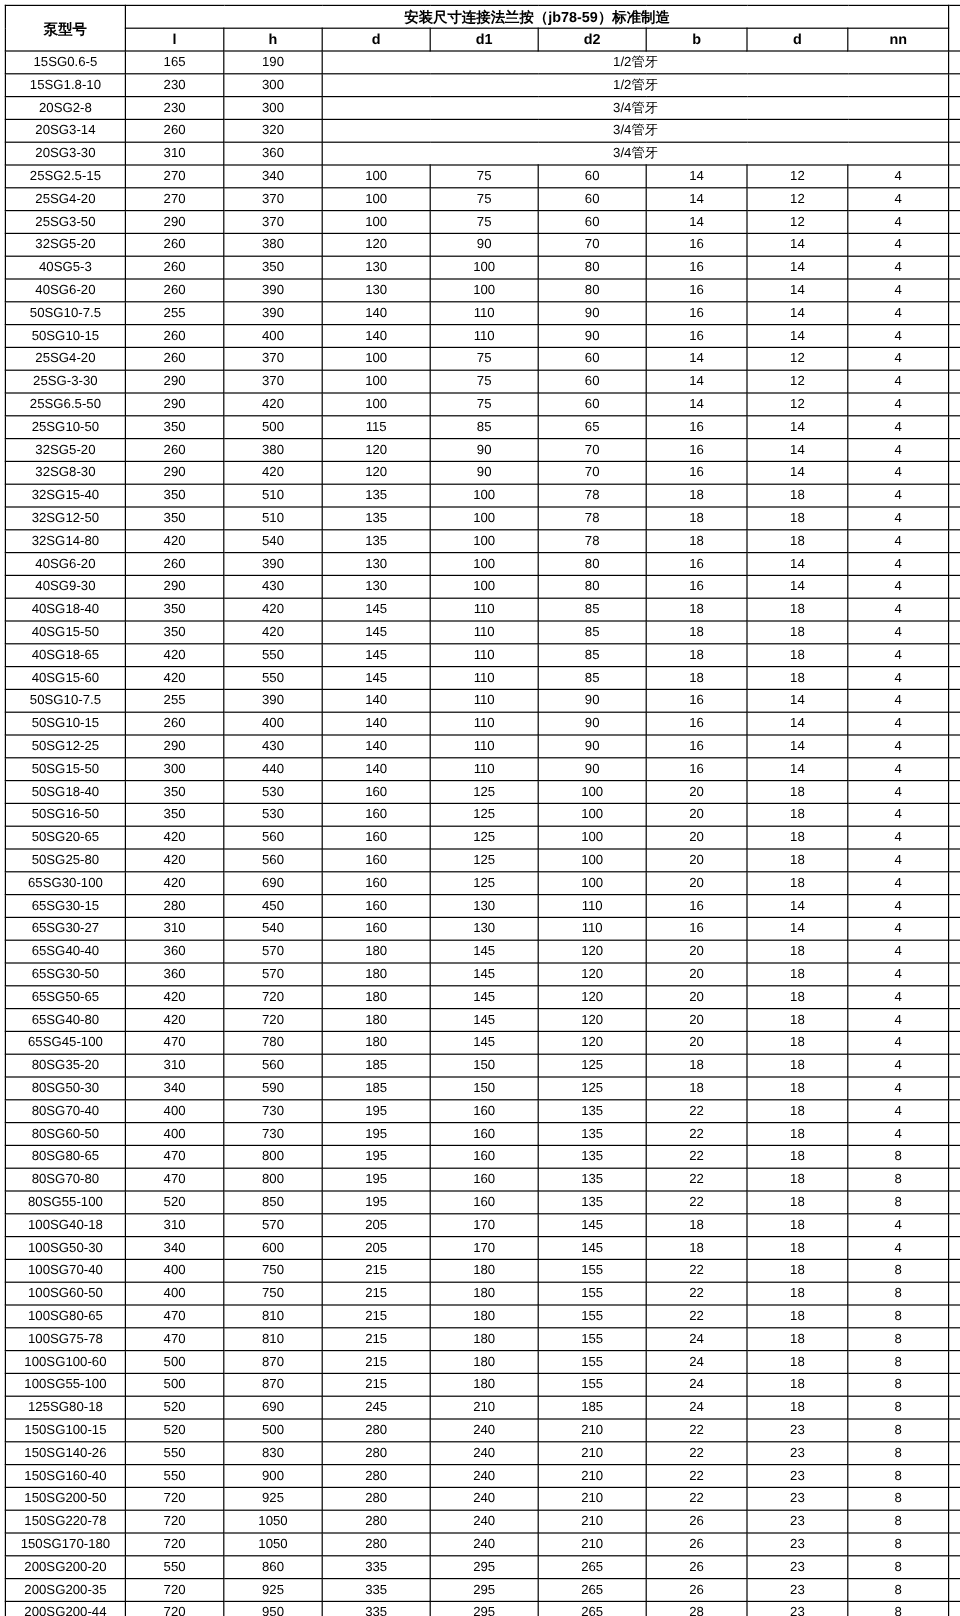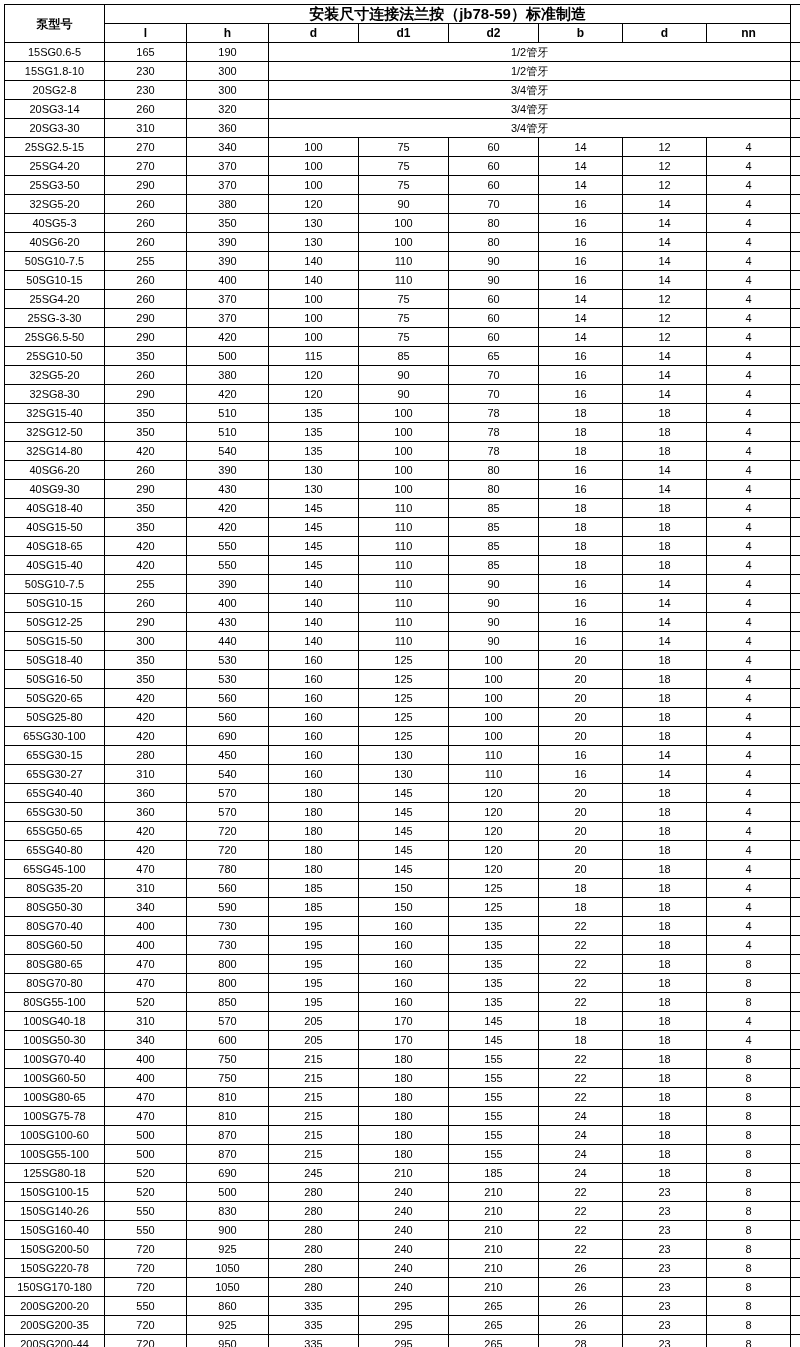--- a/index.html
+++ b/index.html
@@ -36,21 +36,21 @@
     font-weight: bold;
   }
   th.model-head {
     height: 56px;
     line-height: 14px;
     font-size: 12px;
   }
   th.group-head {
     height: 26px;
     line-height: 26px;
-    font-size: 15px;
+    font-size: 12px;
   }
   th.weight-head {
     height: 56px;
     line-height: 15px;
     font-size: 12px;
   }
   th.sub-head {
     height: 28px;
     line-height: 28px;
     font-size: 12px;
@@ -404,21 +404,21 @@
           <td>550</td>
           <td>145</td>
           <td>110</td>
           <td>85</td>
           <td>18</td>
           <td>18</td>
           <td>4</td>
           <td>98</td>
         </tr>
         <tr>
-          <td class="model">40SG15-40</td>
+          <td class="model">40SG15-60</td>
           <td>420</td>
           <td>550</td>
           <td>145</td>
           <td>110</td>
           <td>85</td>
           <td>18</td>
           <td>18</td>
           <td>4</td>
           <td>100</td>
         </tr>

